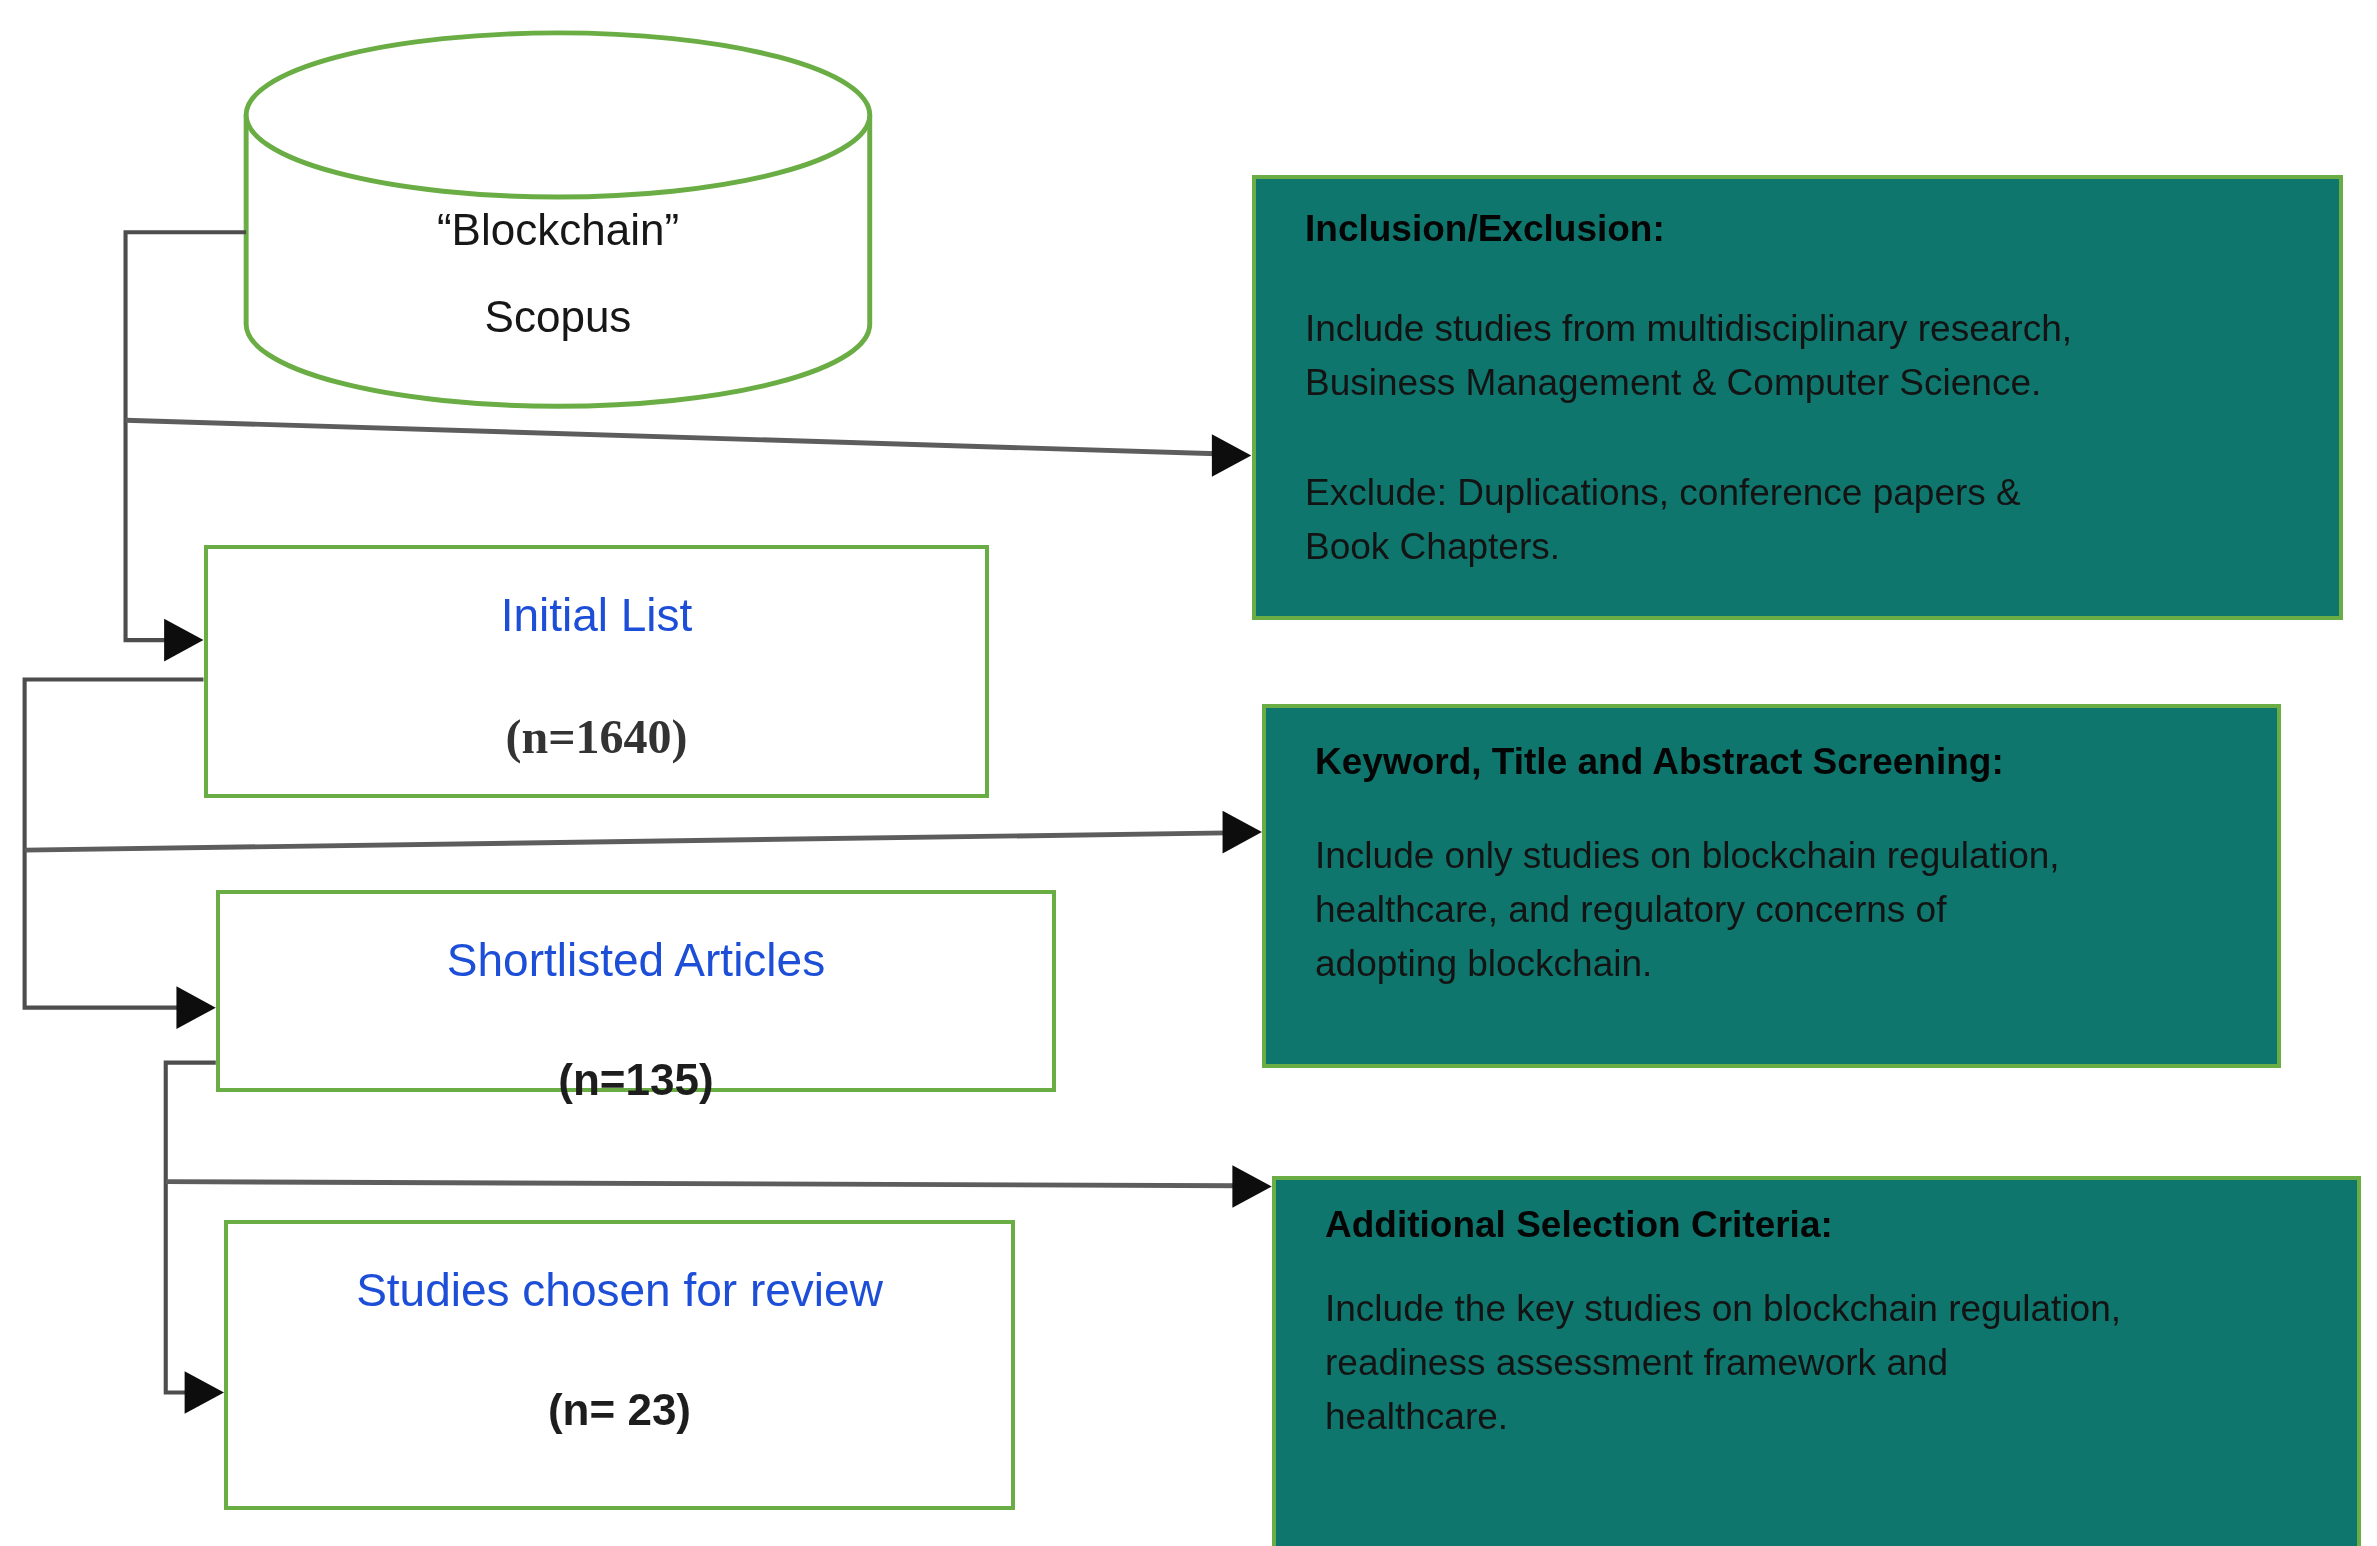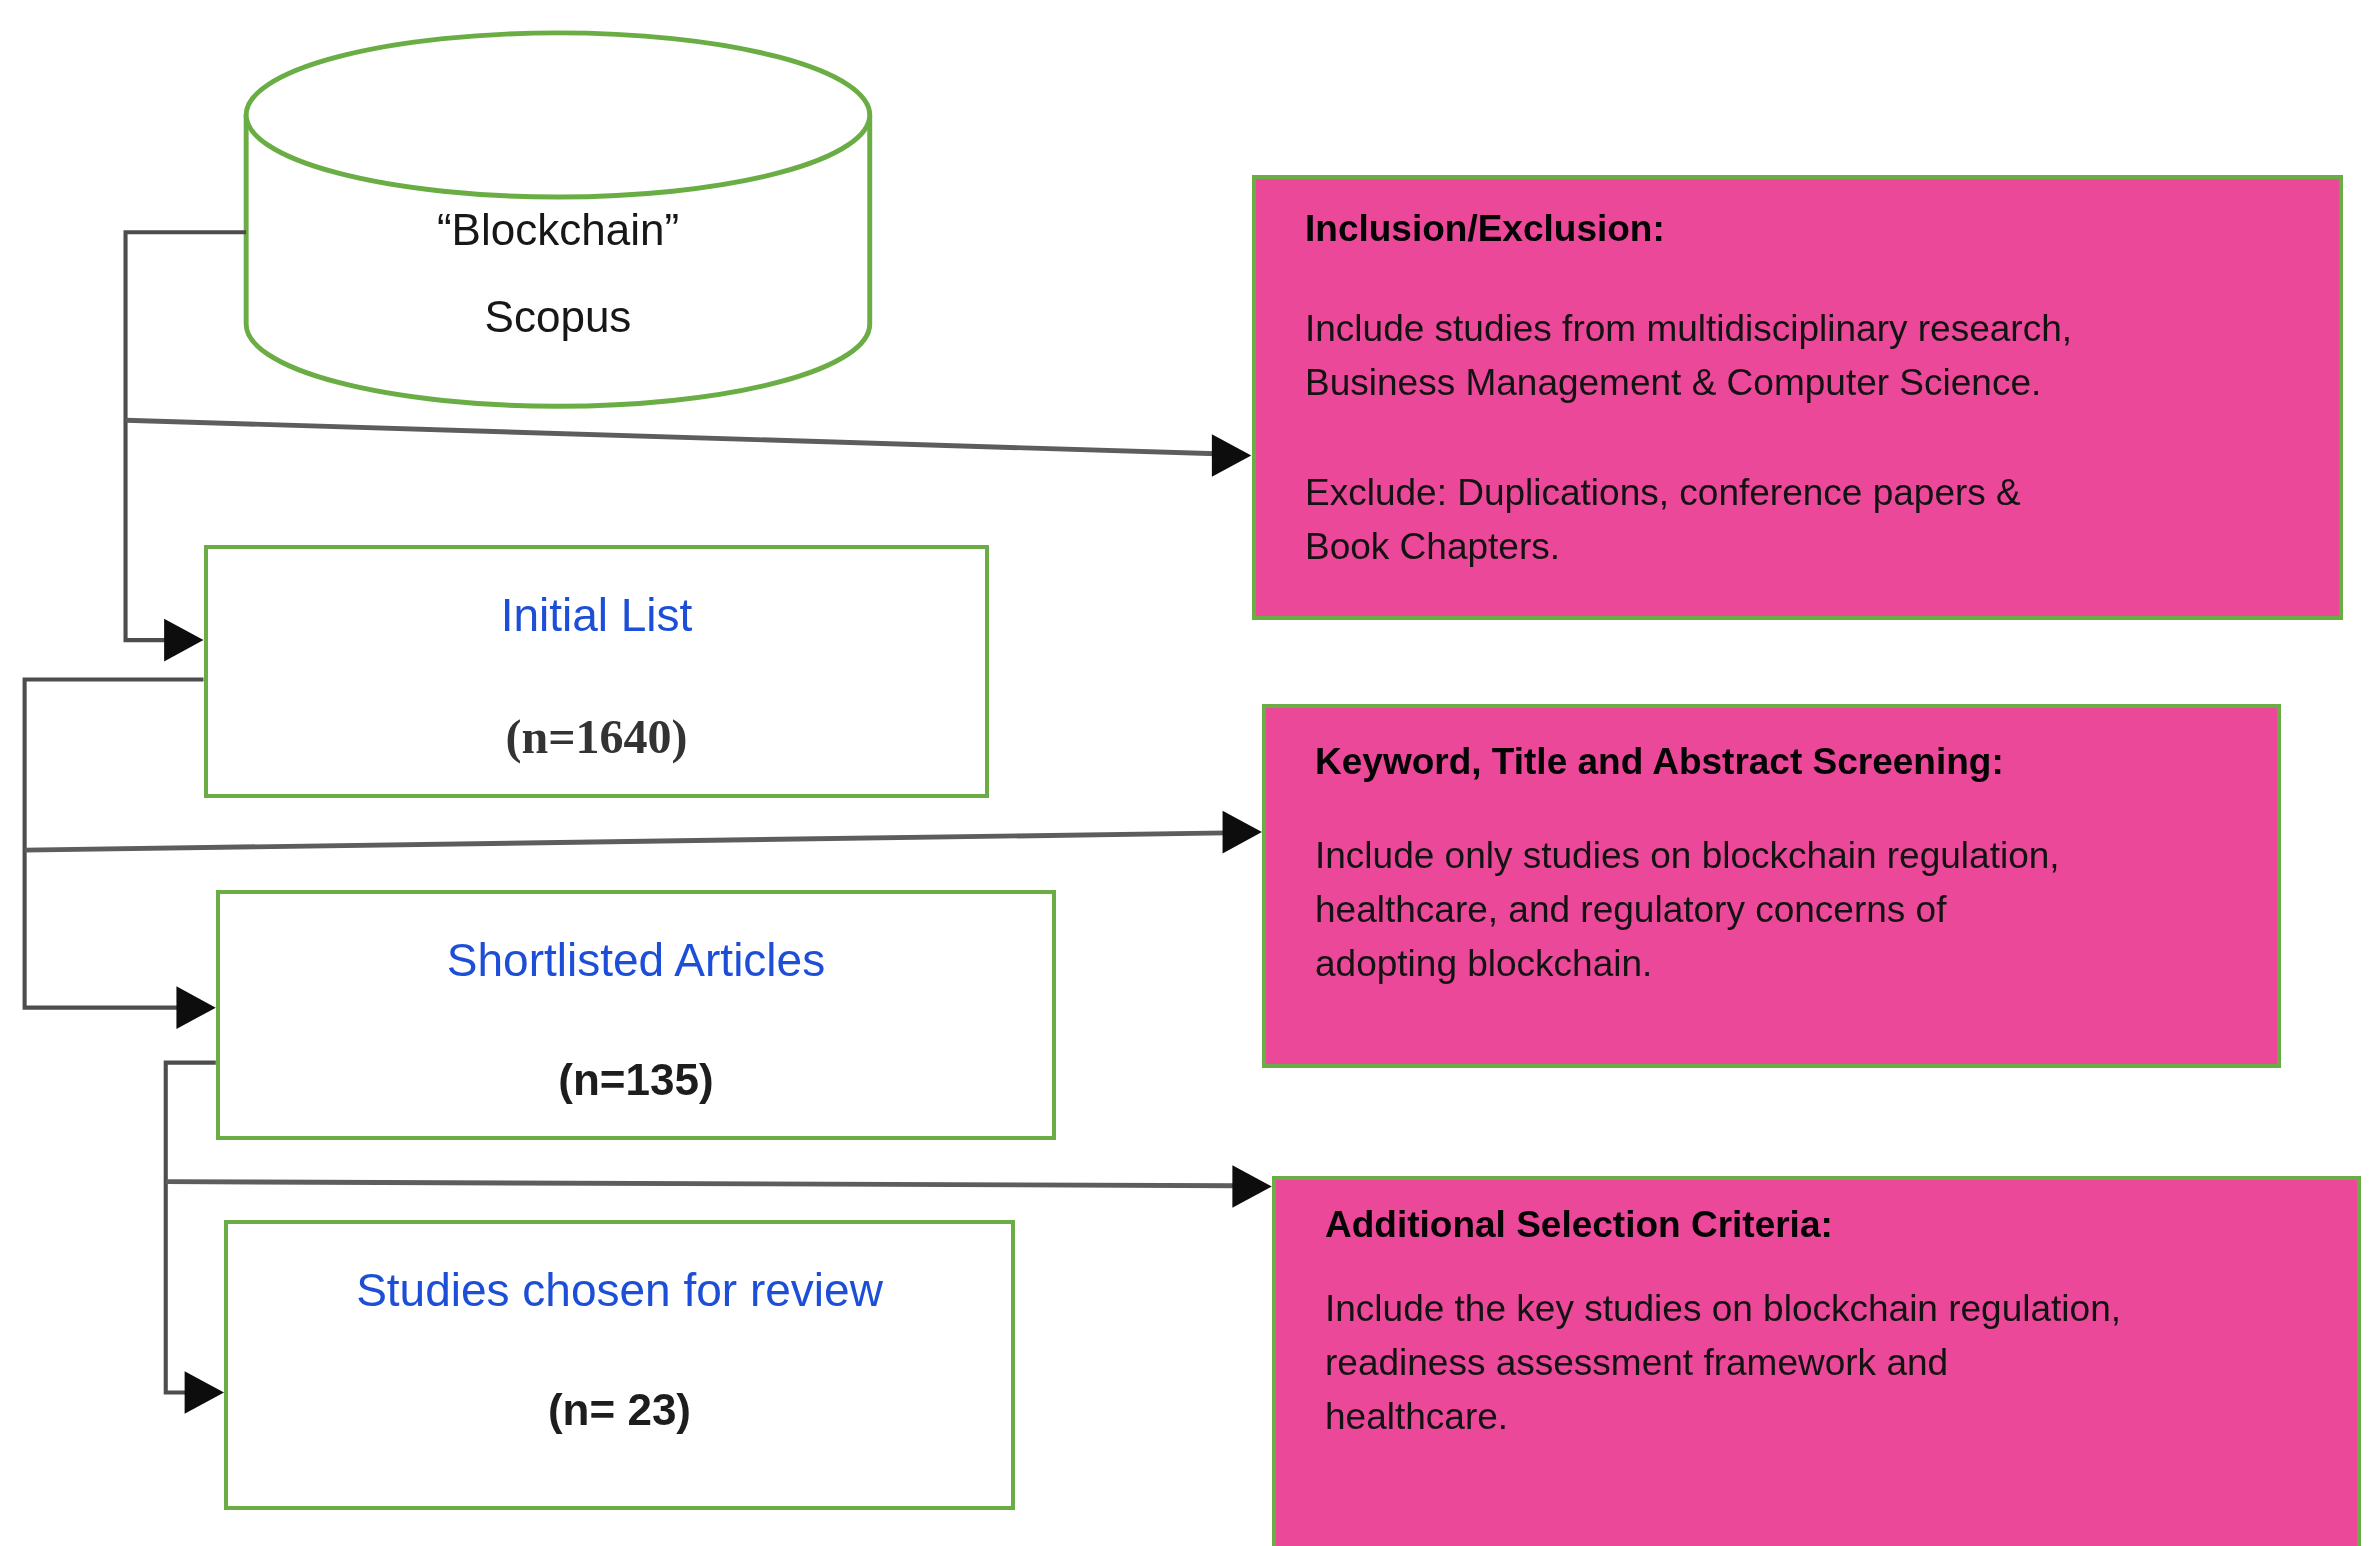--- a/index.html
+++ b/index.html
@@ -42,21 +42,21 @@
   }
   .stage-count{
     position:absolute;left:0;right:0;top:164px;
     text-align:center;font-size:44px;line-height:1;color:#1d1d1d;font-weight:bold;
   }
   .count-serif{font-family:"Liberation Serif", serif;font-size:48px;color:#333;}
 
   .crit-box{
     position:absolute;
     border:4.9px solid var(--box-green);
-    background:#ec4899;
+    background:#0f766e;
     box-sizing:border-box;
     font-size:37px;
   }
   .crit-title{
     position:absolute;left:49px;right:24.6px;
     font-weight:bold;color:#050505;line-height:1.1;
   }
   .crit-para{
     position:absolute;left:49px;right:24.6px;
     margin:0;line-height:54px;color:#131313;
@@ -95,21 +95,21 @@
   <div class="cyl-text">
     <div class="cyl-line" style="top:23px;">“Blockchain”</div>
     <div class="cyl-line" style="top:110px;">Scopus</div>
   </div>
 
   <div class="stage-box" style="left:204px;top:545px;width:785px;height:253px;">
     <div class="stage-label">Initial List</div>
     <div class="stage-count count-serif">(n=1640)</div>
   </div>
 
-  <div class="stage-box" style="left:216px;top:890px;width:840px;height:250px;">
+  <div class="stage-box" style="left:216px;top:890px;width:840px;height:202px;">
     <div class="stage-label">Shortlisted Articles</div>
     <div class="stage-count">(n=135)</div>
   </div>
 
   <div class="stage-box" style="left:224px;top:1220px;width:791px;height:290px;">
     <div class="stage-label">Studies chosen for review</div>
     <div class="stage-count">(n= 23)</div>
   </div>
 
   <div class="crit-box" style="left:1252px;top:175px;width:1091px;height:445px;">

